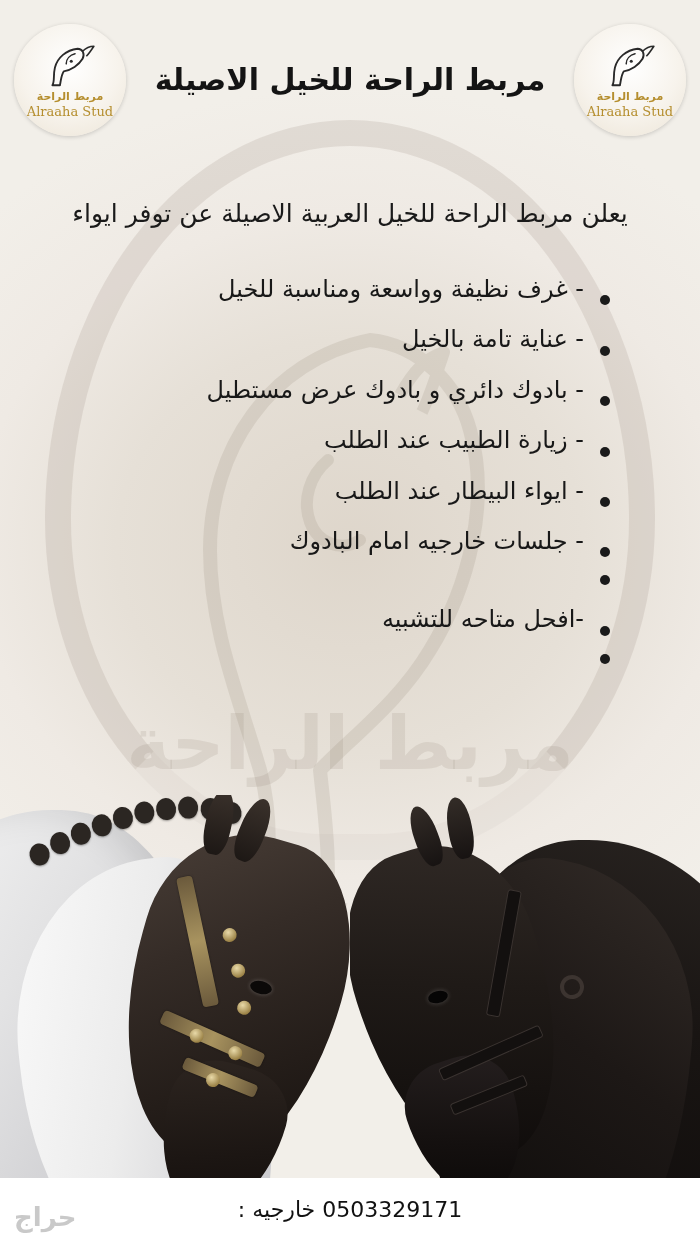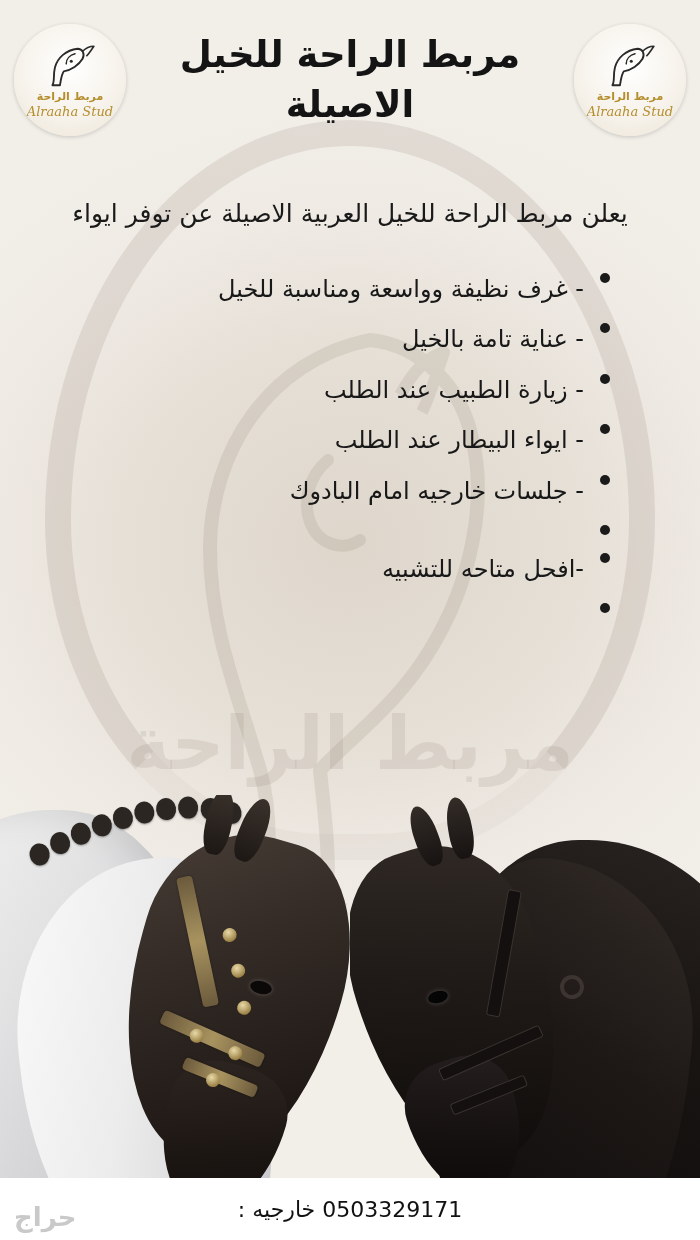--- a/index.html
+++ b/index.html
@@ -91,28 +91,27 @@
   .logo .logo-ar {
     font-size: 11px;
     color: #b58e2e;
     font-weight: bold;
     margin-top: 1px;
     letter-spacing: 0.5px;
   }
   .logo .logo-en {
     font-size: 13px;
     color: #b58e2e;
-    font-style: italic;
     font-family: "DejaVu Serif", "Liberation Serif", serif;
     margin-top: 1px;
   }
   .title {
     flex: 1 1 auto;
     text-align: center;
-    font-size: 37px;
+    font-size: 30px;
     font-weight: bold;
     color: #141414;
     line-height: 1.35;
     padding: 0 6px;
   }
 
   
   .intro {
     position: relative;
     z-index: 5;
@@ -125,21 +124,21 @@
 
   .features {
     position: relative;
     z-index: 5;
     list-style: none;
     margin: 30px 0 0;
     padding: 0 90px 0 40px;
   }
   .features li {
     display: flex;
-    align-items: flex-start;
+    align-items: flex-end;
     justify-content: flex-start;
     gap: 16px;
     font-size: 24px;
     color: #181818;
     line-height: 1.35;
     padding: 9px 0;
   }
   .features li .bullet {
     width: 10px; height: 10px;
     border-radius: 50%;
@@ -401,20 +400,24 @@
   <div class="intro">يعلن مربط الراحة للخيل العربية الاصيلة عن توفر ايواء</div>
 
   <ul class="features">
     <li>
         <span class="bullet"></span>
         <span class="txt">- غرف نظيفة وواسعة ومناسبة للخيل</span>
       </li>
     <li>
         <span class="bullet"></span>
         <span class="txt">- عناية تامة بالخيل</span>
+      </li>
+    <li>
+        <span class="bullet"></span>
+        <span class="txt">- بادوك دائري و بادوك عرض مستطيل</span>
       </li>
     <li>
         <span class="bullet"></span>
         <span class="txt">- زيارة الطبيب عند الطلب</span>
       </li>
     <li>
         <span class="bullet"></span>
         <span class="txt">- ايواء البيطار عند الطلب</span>
       </li>
     <li>

